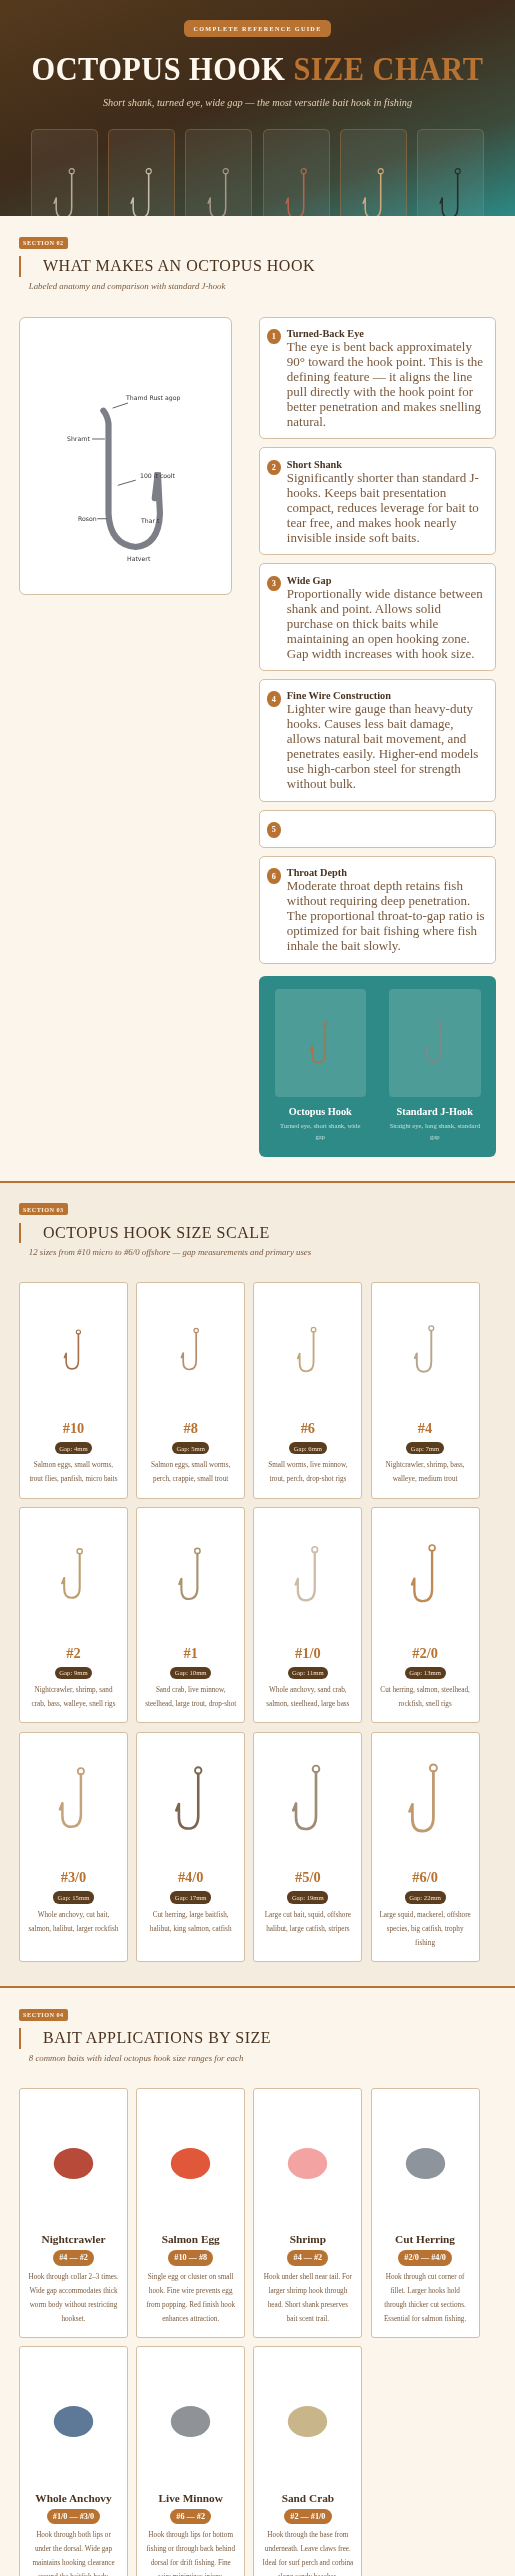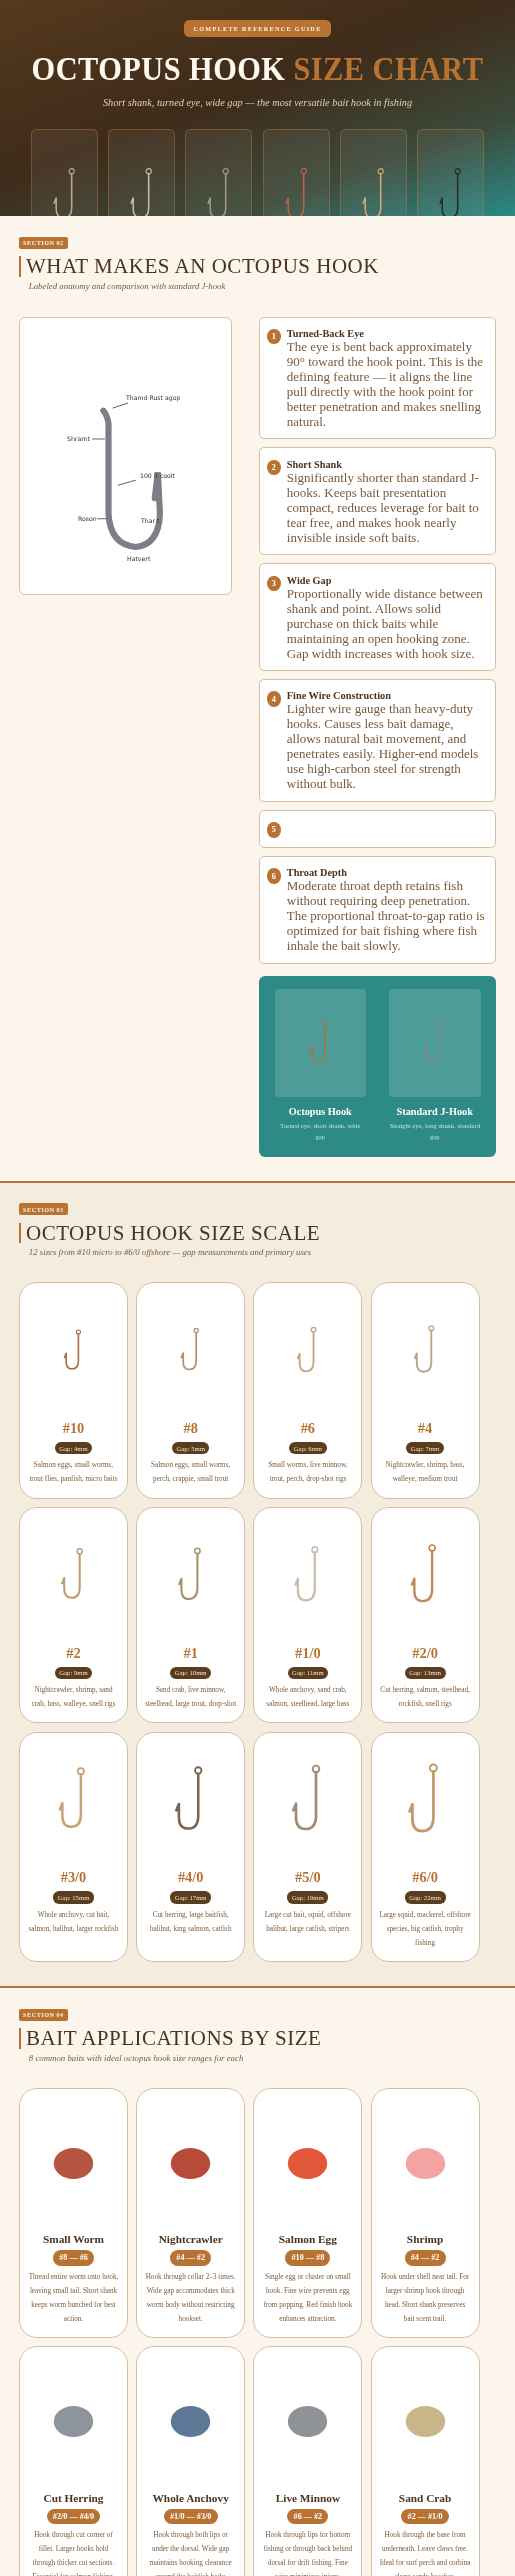--- a/index.html
+++ b/index.html
@@ -13,37 +13,37 @@
 .hcard{width:67px;height:182px;height:182px;border:0.5px solid rgba(184,115,51,.45);border-radius:5.2px;background:rgba(255,255,255,.06);display:flex;flex-direction:column;align-items:center;justify-content:flex-end;padding-bottom:10.3px;position:relative}
 .hcard svg{position:absolute;top:36px;left:18px}
 .hero-cards{margin-top:20.6px}
 .hcard{height:182px}
 .hero{height:216px;overflow:hidden}
 .hero-cards .hcard{height:182px}
 section{padding:20.6px 19px 24px;border-top:2.6px solid #b87333}
 section.alt{background:#f5ece0}
 section.first{border-top:none}
 .sec-tag{display:inline-block;background:#b87333;color:#fdf3e5;font-size:6.2px;font-weight:bold;padding:2.6px 4.1px;border-radius:2.1px;font-family:"Liberation Serif",serif;letter-spacing:0.5px}
-.sec-title{border-left:2.6px solid #b87333;padding-left:5px;margin-top:7.2px;font-family:"Liberation Serif",serif;font-size:21px;color:#4a3320;font-weight:normal;letter-spacing:0.5px;line-height:20.6px}
+.sec-title{border-left:2.6px solid #b87333;padding-left:22px;margin-top:7.2px;font-family:"Liberation Serif",serif;font-size:16px;color:#4a3320;font-weight:normal;letter-spacing:0.5px;line-height:20.6px}
 .sec-sub{font-style:italic;font-family:"Liberation Serif",serif;color:#7a5a3e;font-size:8.8px;margin:4.1px 0 0 9.8px}
 .anat{display:flex;gap:27px;margin-top:26px}
 .anat-img{width:213px;height:278px;background:#fff;border:1px solid #d6bfa0;border-radius:6.2px;position:relative}
 .anat-img .lbl{position:absolute;font-family:"DejaVu Sans",sans-serif;font-size:6.2px;color:#333}
 .feat-list{flex:1;display:flex;flex-direction:column;gap:8.2px}
 .feat{background:#fff;border:0.5px solid #d6bfa0;border-radius:5.2px;padding:10.3px 7.2px 9.3px 7.2px;display:flex;gap:6.2px}
 .num{min-width:13.4px;height:15.5px;border-radius:50%;background:#b87333;color:#fff;font-family:"Liberation Serif",serif;font-weight:bold;display:flex;align-items:center;justify-content:center;font-size:8.2px;margin-top:1px}
 .feat h3{font-family:"Liberation Serif",serif;font-size:10.3px;color:#4a3320}
 .feat p{font-family:"Liberation Serif",serif;font-size:13px;color:#7a5a3e;line-height:15px}
 .cmp{background:#2d8a87;border-radius:6.2px;padding:13.4px 15.5px 14.4px;display:flex;gap:23px;margin-top:4.1px}
 .cmp-item{flex:1;text-align:center}
 .cmp-img{height:108px;background:#4e9c98;border-radius:4.1px;position:relative}
 .cmp-item h4{font-family:"Liberation Serif",serif;color:#fff;font-size:10.3px;margin-top:8.2px}
 .cmp-item p{font-family:"Liberation Serif",serif;color:#bfe0dc;font-size:6.7px;margin-top:3.1px;line-height:11.3px}
 .grid4{display:grid;grid-template-columns:repeat(4,109px);gap:8.2px 8.2px;margin-top:25px}
-.card{background:#fff;border:1px solid #d6bfa0;border-radius:18px;text-align:center;padding:10.3px 7.2px 11.3px;position:relative}
+.card{background:#fff;border:1px solid #d6bfa0;border-radius:3px;text-align:center;padding:10.3px 7.2px 11.3px;position:relative}
 .card .art{height:113px;display:flex;align-items:center;justify-content:center}
 .size-card .sz{font-family:"Liberation Serif",serif;font-weight:bold;font-size:14.4px;color:#b87333;margin-top:13.4px}
 .pill-dark{display:inline-block;background:#5a3c1e;color:#f2e3cc;font-family:"Liberation Serif",serif;font-size:6.7px;padding:2.6px 4.6px;border-radius:6.2px;margin-top:5.2px}
 .card .desc{font-family:"Liberation Serif",serif;font-size:7.2px;color:#7a5a3e;line-height:14px;margin-top:4.1px}
 .card h3{font-family:"Liberation Serif",serif;font-size:11.3px;color:#4a3320;margin-top:5.2px}
 .pill-or{display:inline-block;background:#b87333;color:#fff;font-family:"Liberation Serif",serif;font-weight:bold;font-size:8.2px;padding:3.1px 6.2px;border-radius:8.2px;margin-top:5.2px}
 </style>
 </head>
 <body>
 
@@ -258,25 +258,20 @@
     </div>
 </section>
 
 <section>
   <span class="sec-tag">SECTION 04</span>
   <h2 class="sec-title">BAIT APPLICATIONS BY SIZE</h2>
   <div class="sec-sub">8 common baits with ideal octopus hook size ranges for each</div>
   <div class="grid4" id="bait-grid">
       <div class="card"><div class="art" style="height:129px">
           <svg width="57" height="57" viewBox="0 0 110 110">
-            <ellipse cx="55" cy="55" rx="38" ry="30" fill="#b5553f"></ellipse>
-          </svg>
-        </div><h3 class="">Small Worm</h3><span class="pill-or">#8 — #6</span><div class="desc">Thread entire worm onto hook, leaving small tail. Short shank keeps worm bunched for best action.</div></div>
-      <div class="card"><div class="art" style="height:129px">
-          <svg width="57" height="57" viewBox="0 0 110 110">
             <ellipse cx="55" cy="55" rx="38" ry="30" fill="#b84a3a"></ellipse>
           </svg>
         </div><h3 class="">Nightcrawler</h3><span class="pill-or">#4 — #2</span><div class="desc">Hook through collar 2–3 times. Wide gap accommodates thick worm body without restricting hookset.</div></div>
       <div class="card"><div class="art" style="height:129px">
           <svg width="57" height="57" viewBox="0 0 110 110">
             <ellipse cx="55" cy="55" rx="38" ry="30" fill="#e0573a"></ellipse>
           </svg>
         </div><h3 class="">Salmon Egg</h3><span class="pill-or">#10 — #8</span><div class="desc">Single egg or cluster on small hook. Fine wire prevents egg from popping. Red finish hook enhances attraction.</div></div>
       <div class="card"><div class="art" style="height:129px">
           <svg width="57" height="57" viewBox="0 0 110 110">

